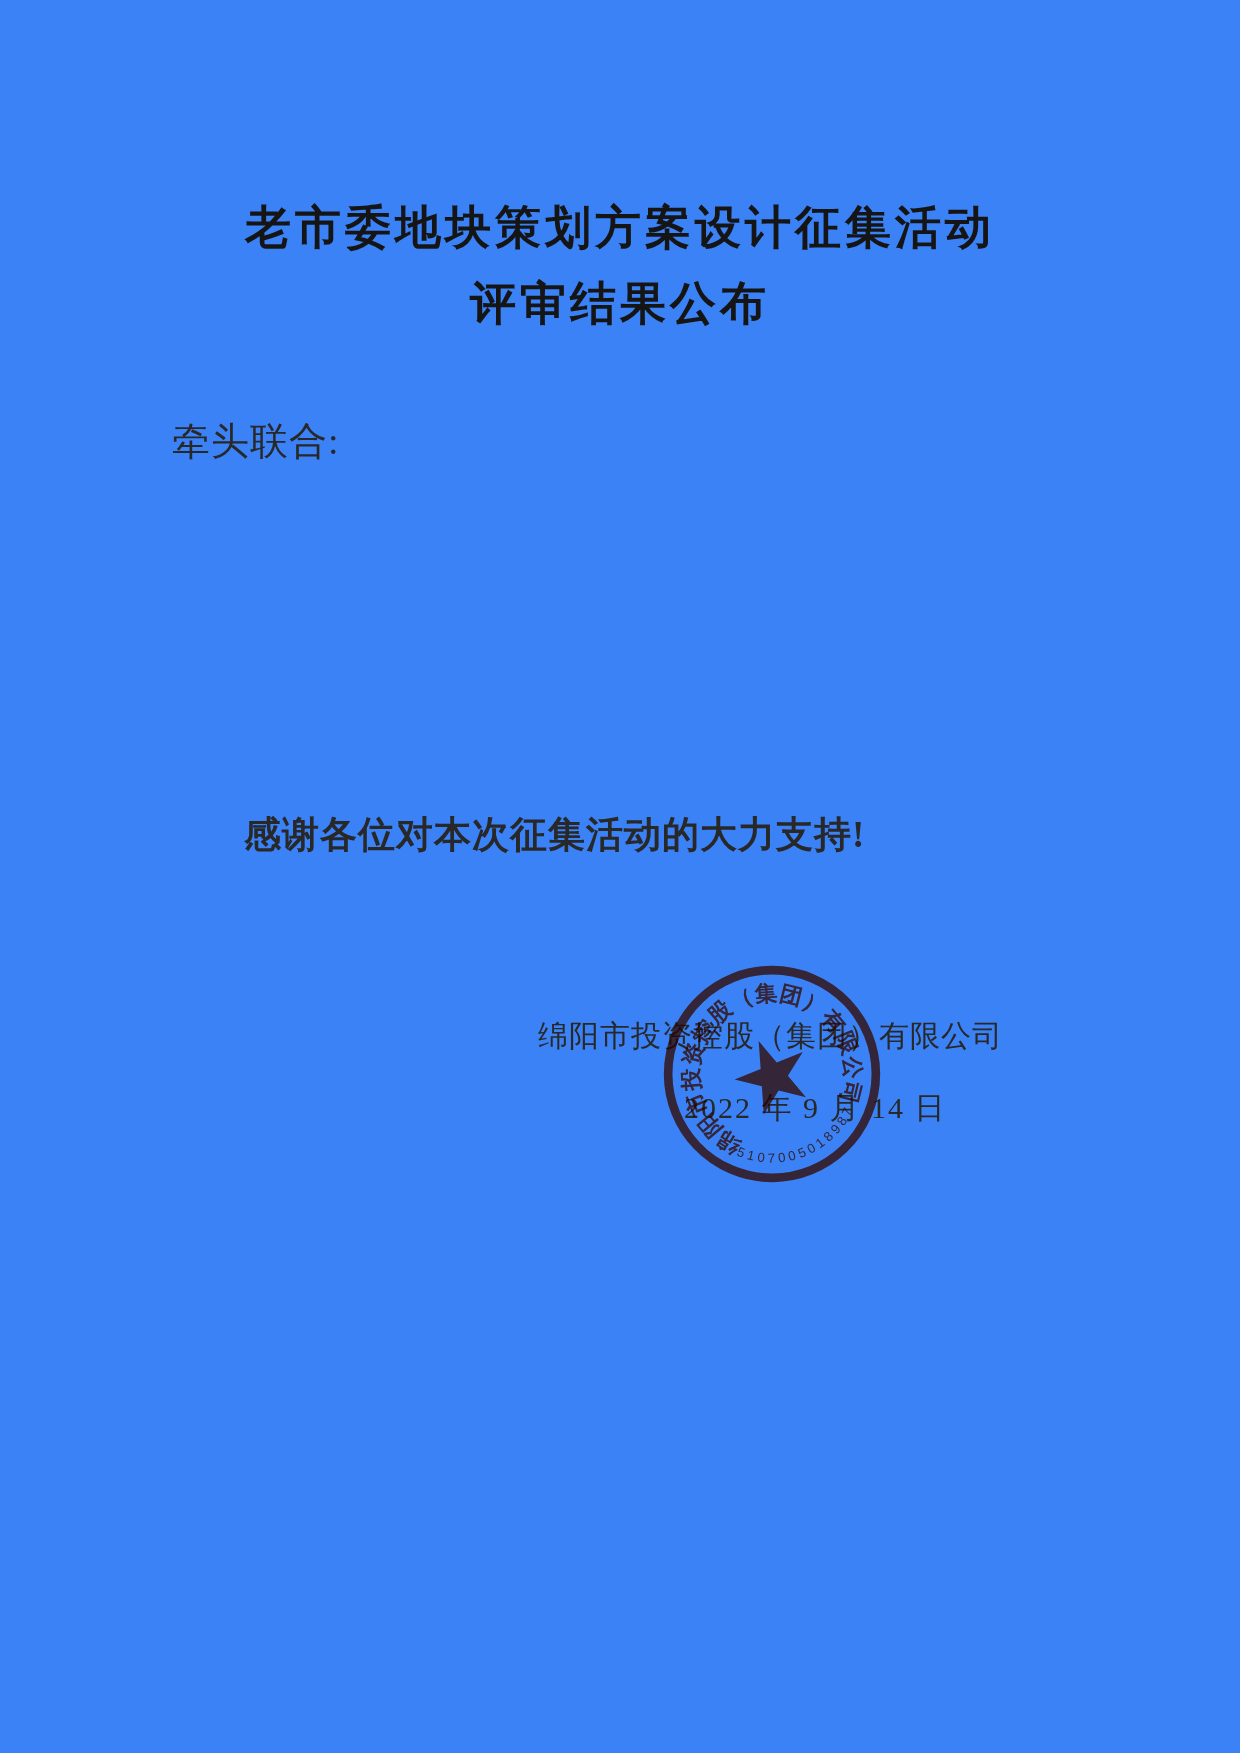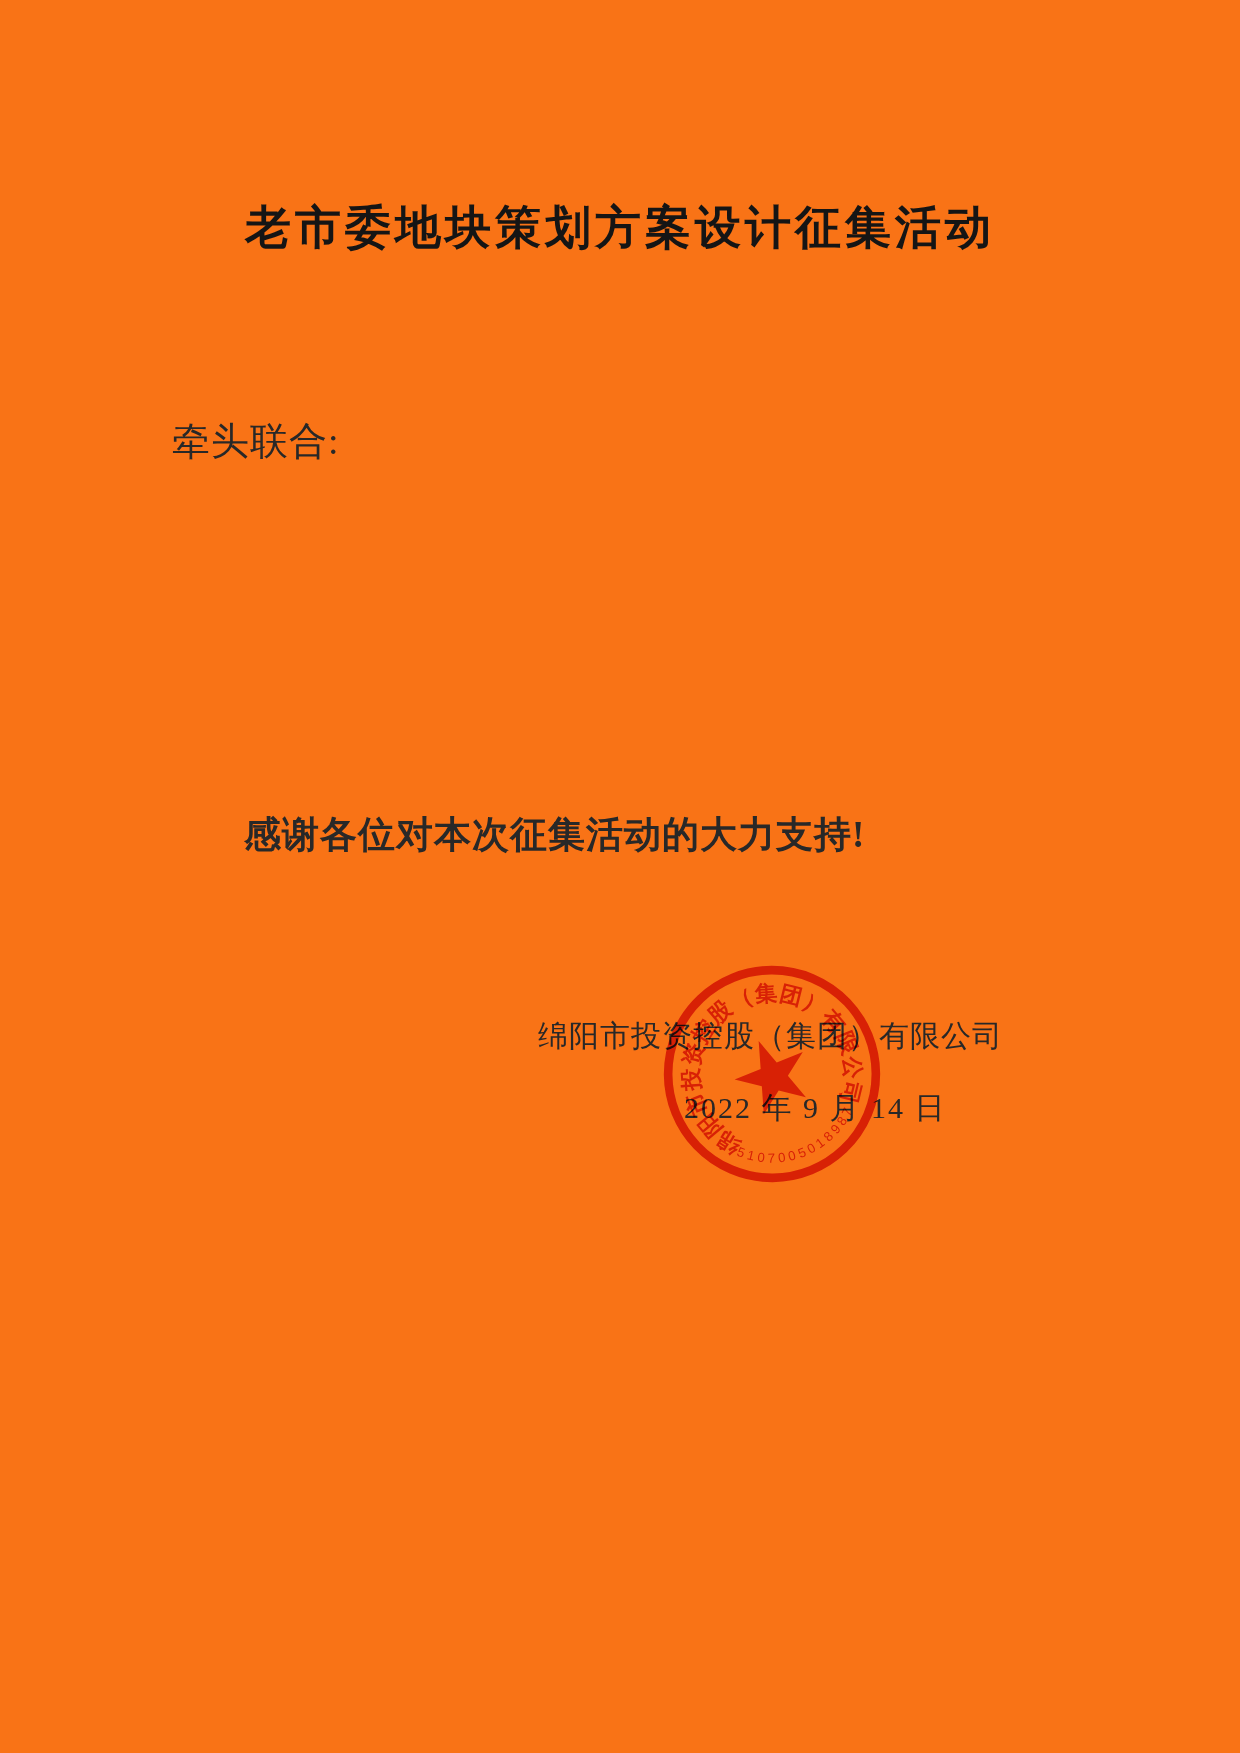--- a/index.html
+++ b/index.html
@@ -4,21 +4,21 @@
 <style>
   html, body {
     margin: 0;
     padding: 0;
     background: #ffffff;
   }
   .page {
     position: relative;
     width: 1240px;
     height: 1753px;
-    background: #f97316;
+    background: #3b82f6;
     overflow: hidden;
     font-family: "Liberation Serif", "DejaVu Serif", serif;
     color: #282828;
   }
   .title {
     position: absolute;
     top: 190px;
     left: 0;
     width: 100%;
     margin: 0;
@@ -86,20 +86,21 @@
     letter-spacing: 3.5px;
   }
 </style>
 </head>
 <body>
 
 <div class="page">
 
   <h1 class="title">
     <div>老市委地块策划方案设计征集活动</div>
+    <div>评审结果公布</div>
   </h1>
 
   <div class="salutation">牵头联合:</div>
 
 
   <p class="body-par par-thanks">感谢各位对本次征集活动的大力支持!</p>
 
   <div class="signer">绵阳市投资控股（集团）有限公司</div>
 
   <div class="sign-date">2022 年 9 月 14 日</div>

